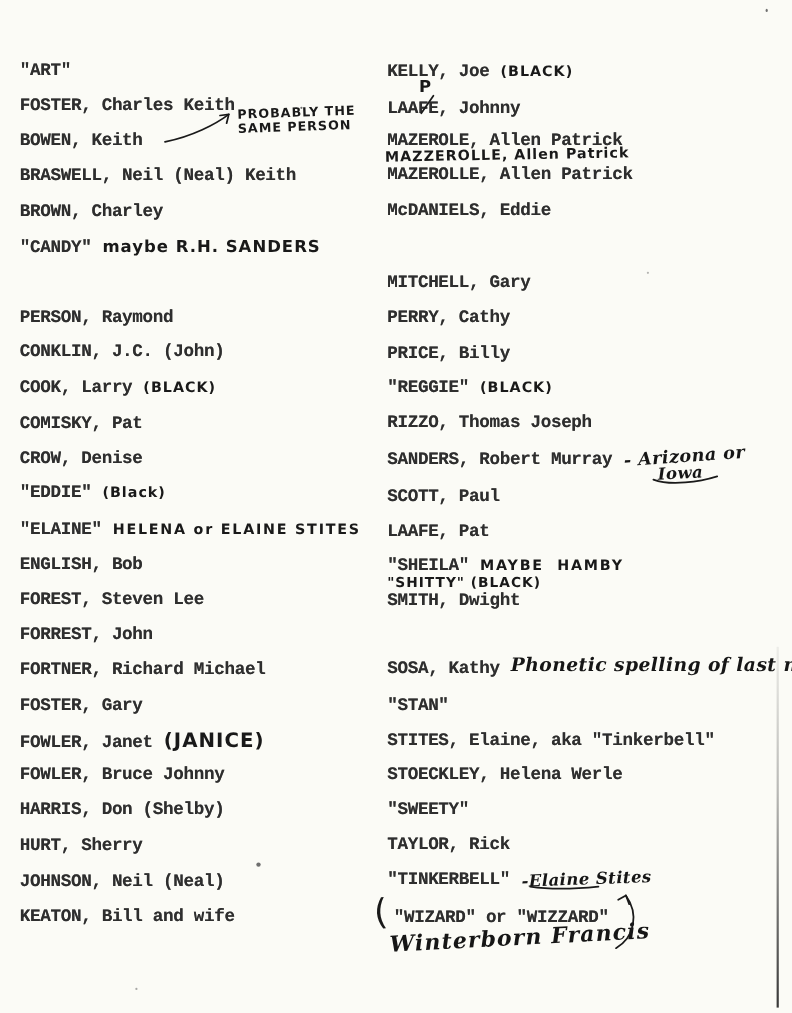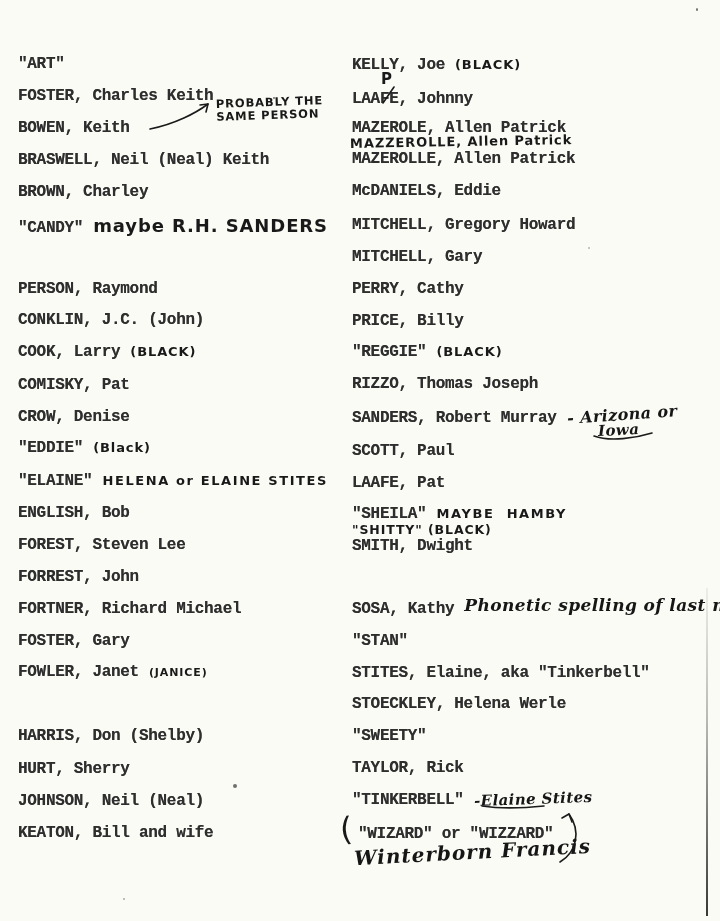--- a/index.html
+++ b/index.html
@@ -24,50 +24,50 @@
 </head>
 <body>
 
 <div class="page">
 
   <div class="line" style="left:18px;top:55px"><span>"ART"</span></div>
   <div class="line" style="left:18px;top:87px"><span>FOSTER, Charles Keith</span></div>
   <div class="line" style="left:18px;top:119px"><span>BOWEN, Keith</span></div>
   <div class="line" style="left:18px;top:151px"><span>BRASWELL, Neil (Neal) Keith</span></div>
   <div class="line" style="left:18px;top:183px"><span>BROWN, Charley</span></div>
-  <div class="line" style="left:18px;top:215px"><span>"CANDY"</span><span class="hp note" style="font-size:18px">maybe R.H. SANDERS</span></div>
+  <div class="line" style="left:18px;top:215px"><span>"CANDY"</span><span class="hp note" style="font-size:15px">maybe R.H. SANDERS</span></div>
   <div class="line" style="left:18px;top:280px"><span>PERSON, Raymond</span></div>
   <div class="line" style="left:18px;top:311px"><span>CONKLIN, J.C. (John)</span></div>
   <div class="line" style="left:18px;top:343px"><span>COOK, Larry</span><span class="hp note" style="font-size:13px">(BLACK)</span></div>
   <div class="line" style="left:18px;top:376px"><span>COMISKY, Pat</span></div>
   <div class="line" style="left:18px;top:408px"><span>CROW, Denise</span></div>
   <div class="line" style="left:18px;top:439px"><span>"EDDIE"</span><span class="hp note" style="font-size:13px">(Black)</span></div>
   <div class="line" style="left:18px;top:472px"><span>"ELAINE"</span><span class="hp note" style="font-size:13px;letter-spacing:1.6px">HELENA or ELAINE STITES</span></div>
   <div class="line" style="left:18px;top:504px"><span>ENGLISH, Bob</span></div>
   <div class="line" style="left:18px;top:536px"><span>FOREST, Steven Lee</span></div>
   <div class="line" style="left:18px;top:568px"><span>FORREST, John</span></div>
   <div class="line" style="left:18px;top:600px"><span>FORTNER, Richard Michael</span></div>
   <div class="line" style="left:18px;top:632px"><span>FOSTER, Gary</span></div>
-  <div class="line" style="left:18px;top:663px"><span>FOWLER, Janet</span><span class="hp note" style="font-size:11px">(JANICE)</span></div>
+  <div class="line" style="left:18px;top:663px"><span>FOWLER, Janet</span><span class="hp note" style="font-size:18px">(JANICE)</span></div>
+  <div class="line" style="left:18px;top:695px"><span>FOWLER, Bruce Johnny</span></div>
   <div class="line" style="left:18px;top:727px"><span>HARRIS, Don (Shelby)</span></div>
   <div class="line" style="left:18px;top:760px"><span>HURT, Sherry</span></div>
   <div class="line" style="left:18px;top:792px"><span>JOHNSON, Neil (Neal)</span></div>
   <div class="line" style="left:18px;top:824px"><span>KEATON, Bill and wife</span></div>
 
   <div class="handline hp prelines" style="left:216px;top:96px;font-size:11.5px;transform:rotate(-2deg)">PROBABLY THE
  SAME PERSON</div>
 
   <div class="line" style="left:352px;top:56px"><span>KELLY, Joe</span><span class="hp note" style="font-size:13px">(BLACK)</span></div>
   <div class="line" style="left:352px;top:90px"><span>LAAFE, Johnny</span></div>
   <div class="handline hp" style="left:381px;top:70px;font-size:15px">P</div>
   <div class="line" style="left:352px;top:119px"><span>MAZEROLE, Allen Patrick</span></div>
   <div class="handline hp" style="left:350px;top:134px;font-size:13px;transform:rotate(-1deg)">MAZZEROLLE, Allen Patrick</div>
   <div class="line" style="left:352px;top:182px"><span>McDANIELS, Eddie</span></div>
   <div class="line" style="left:352px;top:150px"><span>MAZEROLLE, Allen Patrick</span></div>
-  <div class="line" style="left:352px;top:216px"><span>MITCHELL, Gregory Howard</span></div>
   <div class="line" style="left:352px;top:248px"><span>MITCHELL, Gary</span></div>
   <div class="line" style="left:352px;top:280px"><span>PERRY, Cathy</span></div>
   <div class="line" style="left:352px;top:312px"><span>PRICE, Billy</span></div>
   <div class="line" style="left:352px;top:343px"><span>"REGGIE"</span><span class="hp note" style="font-size:13px">(BLACK)</span></div>
   <div class="line" style="left:352px;top:375px"><span>RIZZO, Thomas Joseph</span></div>
   <div class="line" style="left:352px;top:407px"><span>SANDERS, Robert Murray</span><span class="hc note" style="transform:rotate(-4deg);position:relative;top:-2px">- Arizona or</span></div>
   <div class="handline hc" style="left:598px;top:421px;transform:rotate(-3deg);font-size:15px">Iowa</div>
   <div class="line" style="left:352px;top:442px"><span>SCOTT, Paul</span></div>
   <div class="line" style="left:352px;top:474px"><span>LAAFE, Pat</span></div>
   <div class="line" style="left:352px;top:505px"><span>"SHEILA"</span><span class="hp note" style="font-size:13px;letter-spacing:1.6px">MAYBE  HAMBY</span></div>

